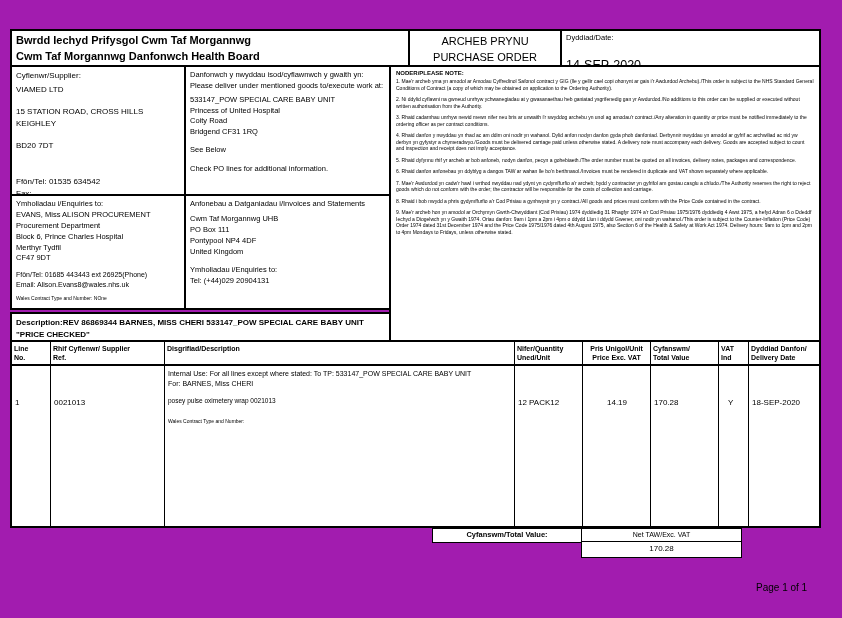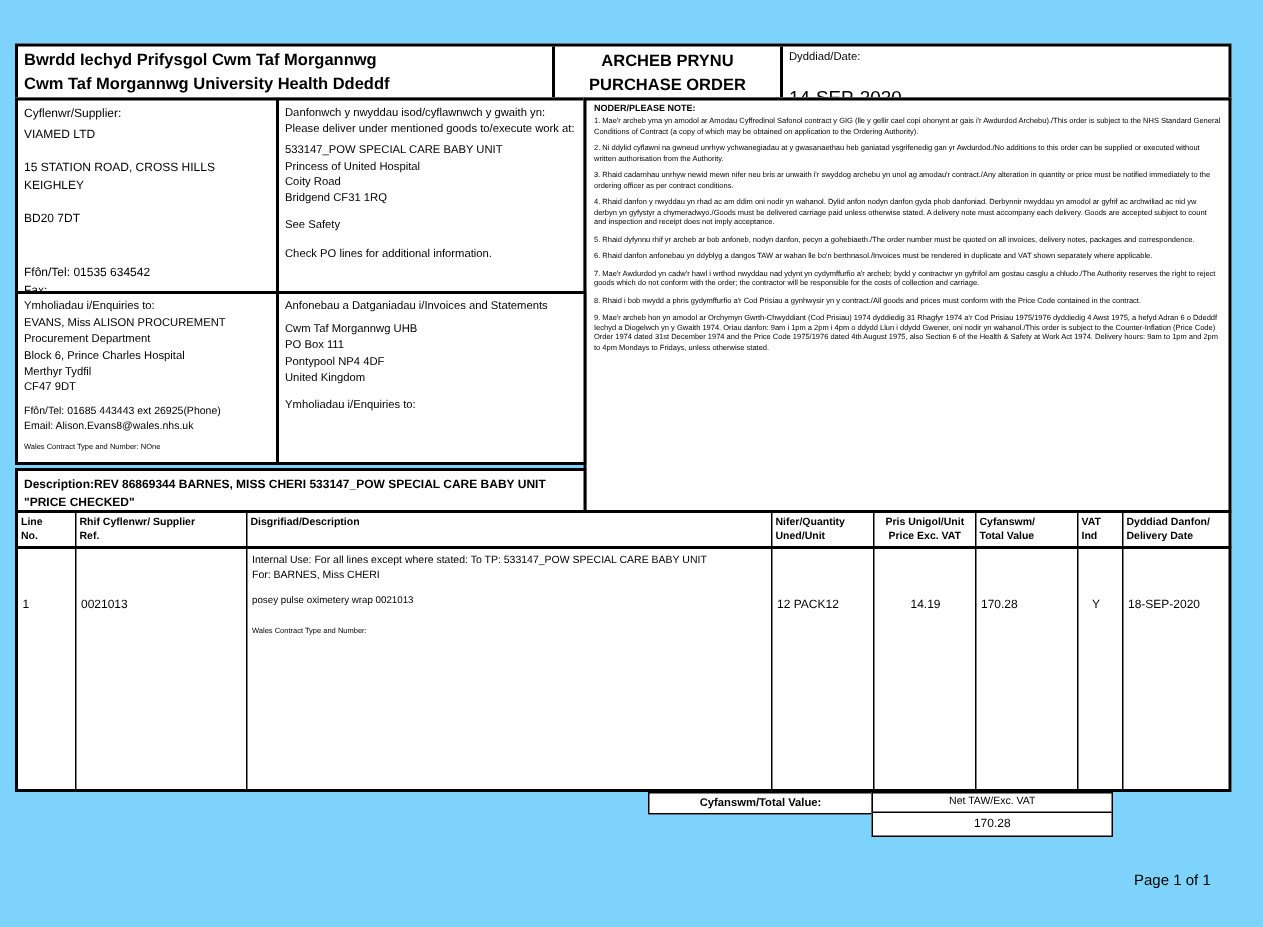--- a/index.html
+++ b/index.html
@@ -1,25 +1,25 @@
 <!DOCTYPE html>
 <html><head>
 <meta charset="utf-8">
 <style>
   html,body{margin:0;padding:0;background:#ffffff;}
   *{box-sizing:border-box;}
-  .page{position:relative;width:842px;height:618px;background:#7dd3fc;font-family:"Liberation Sans",sans-serif;color:#000;overflow:hidden;}
+  .page{position:relative;width:842px;height:618px;background:#a21caf;font-family:"Liberation Sans",sans-serif;color:#000;overflow:hidden;}
   .box{position:absolute;border:2px solid #000;background:#fff;}
   .thinbox{position:absolute;border:1px solid #000;background:#fff;}
 
   
   .header-band{top:29px;left:10px;width:811px;height:38px;display:flex;}
   .hcell{height:100%;padding:2px 4px;overflow:hidden;}
   .hcell.org{width:356px;font-weight:bold;font-size:11px;line-height:1.45;}
-  .hcell.title{width:152px;border-left:2px solid #000;text-align:center;font-weight:bold;font-size:11px;line-height:1.45;padding-top:3px;}
+  .hcell.title{width:152px;border-left:2px solid #000;text-align:center;font-weight:normal;font-size:11px;line-height:1.45;padding-top:3px;margin-left:40px;}
   .hcell.date{width:120px;border-left:2px solid #000;}
   .hcell.order{flex:1;border-left:2px solid #000;}
   .slabel{font-size:7.5px;}
   .sval{font-size:12.5px;margin-top:16px;}
 
   
   .supplier-box{top:65px;left:10px;width:176px;height:131px;padding:3px 4px;font-size:8px;line-height:1.5;}
   .delivery-box{top:65px;left:184px;width:207px;height:131px;padding:3px 4px;font-size:7.5px;line-height:1.4;}
   .notes-box{top:65px;left:389px;width:432px;height:277px;padding:3px 5px;}
   .bold{font-weight:normal;}
@@ -71,21 +71,21 @@
   .page-footer{position:absolute;top:582px;left:756px;font-size:10px;}
 </style>
 </head>
 <body>
 
 <div class="page">
 
   <div class="box header-band">
     <div class="hcell org">
       <div>Bwrdd Iechyd Prifysgol Cwm Taf Morgannwg</div>
-      <div>Cwm Taf Morgannwg University Health Ddeddf</div>
+      <div>Cwm Taf Morgannwg Danfonwch Health Board</div>
     </div>
     <div class="hcell title">
       <div>ARCHEB PRYNU</div>
       <div>PURCHASE ORDER</div>
     </div>
     <div class="hcell date">
       <div class="slabel">Dyddiad/Date:</div>
       <div class="sval">14-SEP-2020</div>
     </div>
   </div>
@@ -103,21 +103,21 @@
     <div>Fax:</div>
   </div>
 
   <div class="box delivery-box">
     <div class="bold">Danfonwch y nwyddau isod/cyflawnwch y gwaith yn:</div>
     <div class="bold">Please deliver under mentioned goods to/execute work at:</div>
     <div class="gap4">533147_POW SPECIAL CARE BABY UNIT</div>
     <div>Princess of United Hospital</div>
     <div>Coity Road</div>
     <div>Bridgend CF31 1RQ</div>
-    <div class="bold gap8">See Safety</div>
+    <div class="bold gap8">See Below</div>
     <div class="bold gap8">Check PO lines for additional information.</div>
   </div>
 
   <div class="box notes-box">
     <div class="notes-title">NODER/PLEASE NOTE:</div>
     <p class="term">1. Mae'r archeb yma yn amodol ar Amodau Cyffredinol Safonol contract y GIG (lle y gellir cael copi ohonynt ar gais i'r Awdurdod Archebu)./This order is subject to the NHS Standard General Conditions of Contract (a copy of which may be obtained on application to the Ordering Authority).</p>
     <p class="term">2. Ni ddylid cyflawni na gwneud unrhyw ychwanegiadau at y gwasanaethau heb ganiatad ysgrifenedig gan yr Awdurdod./No additions to this order can be supplied or executed without written authorisation from the Authority.</p>
     <p class="term">3. Rhaid cadarnhau unrhyw newid mewn nifer neu bris ar unwaith i'r swyddog archebu yn unol ag amodau'r contract./Any alteration in quantity or price must be notified immediately to the ordering officer as per contract conditions.</p>
     <p class="term">4. Rhaid danfon y nwyddau yn rhad ac am ddim oni nodir yn wahanol. Dylid anfon nodyn danfon gyda phob danfoniad. Derbynnir nwyddau yn amodol ar gyfrif ac archwiliad ac nid yw derbyn yn gyfystyr a chymeradwyo./Goods must be delivered carriage paid unless otherwise stated. A delivery note must accompany each delivery. Goods are accepted subject to count and inspection and receipt does not imply acceptance.</p>
     <p class="term">5. Rhaid dyfynnu rhif yr archeb ar bob anfoneb, nodyn danfon, pecyn a gohebiaeth./The order number must be quoted on all invoices, delivery notes, packages and correspondence.</p>
@@ -139,20 +139,21 @@
     <div class="tiny5 gap4">Wales Contract Type and Number: NOne</div>
   </div>
 
   <div class="box invoices-box">
     <div class="bold">Anfonebau a Datganiadau i/Invoices and Statements</div>
     <div class="gap4">Cwm Taf Morgannwg UHB</div>
     <div>PO Box 111</div>
     <div>Pontypool NP4 4DF</div>
     <div>United Kingdom</div>
     <div class="bold gap8">Ymholiadau i/Enquiries to:</div>
+    <div>Tel: (+44)029 20904131</div>
   </div>
 
   <div class="box description-box">
     <span>Description:REV 86869344 BARNES, MISS CHERI 533147_POW SPECIAL CARE BABY UNIT  "PRICE CHECKED"</span>
   </div>
 
   <div class="box table-header">
     <div class="th c1">Line
 No.</div>
     <div class="th c2">Rhif Cyflenwr/ Supplier

